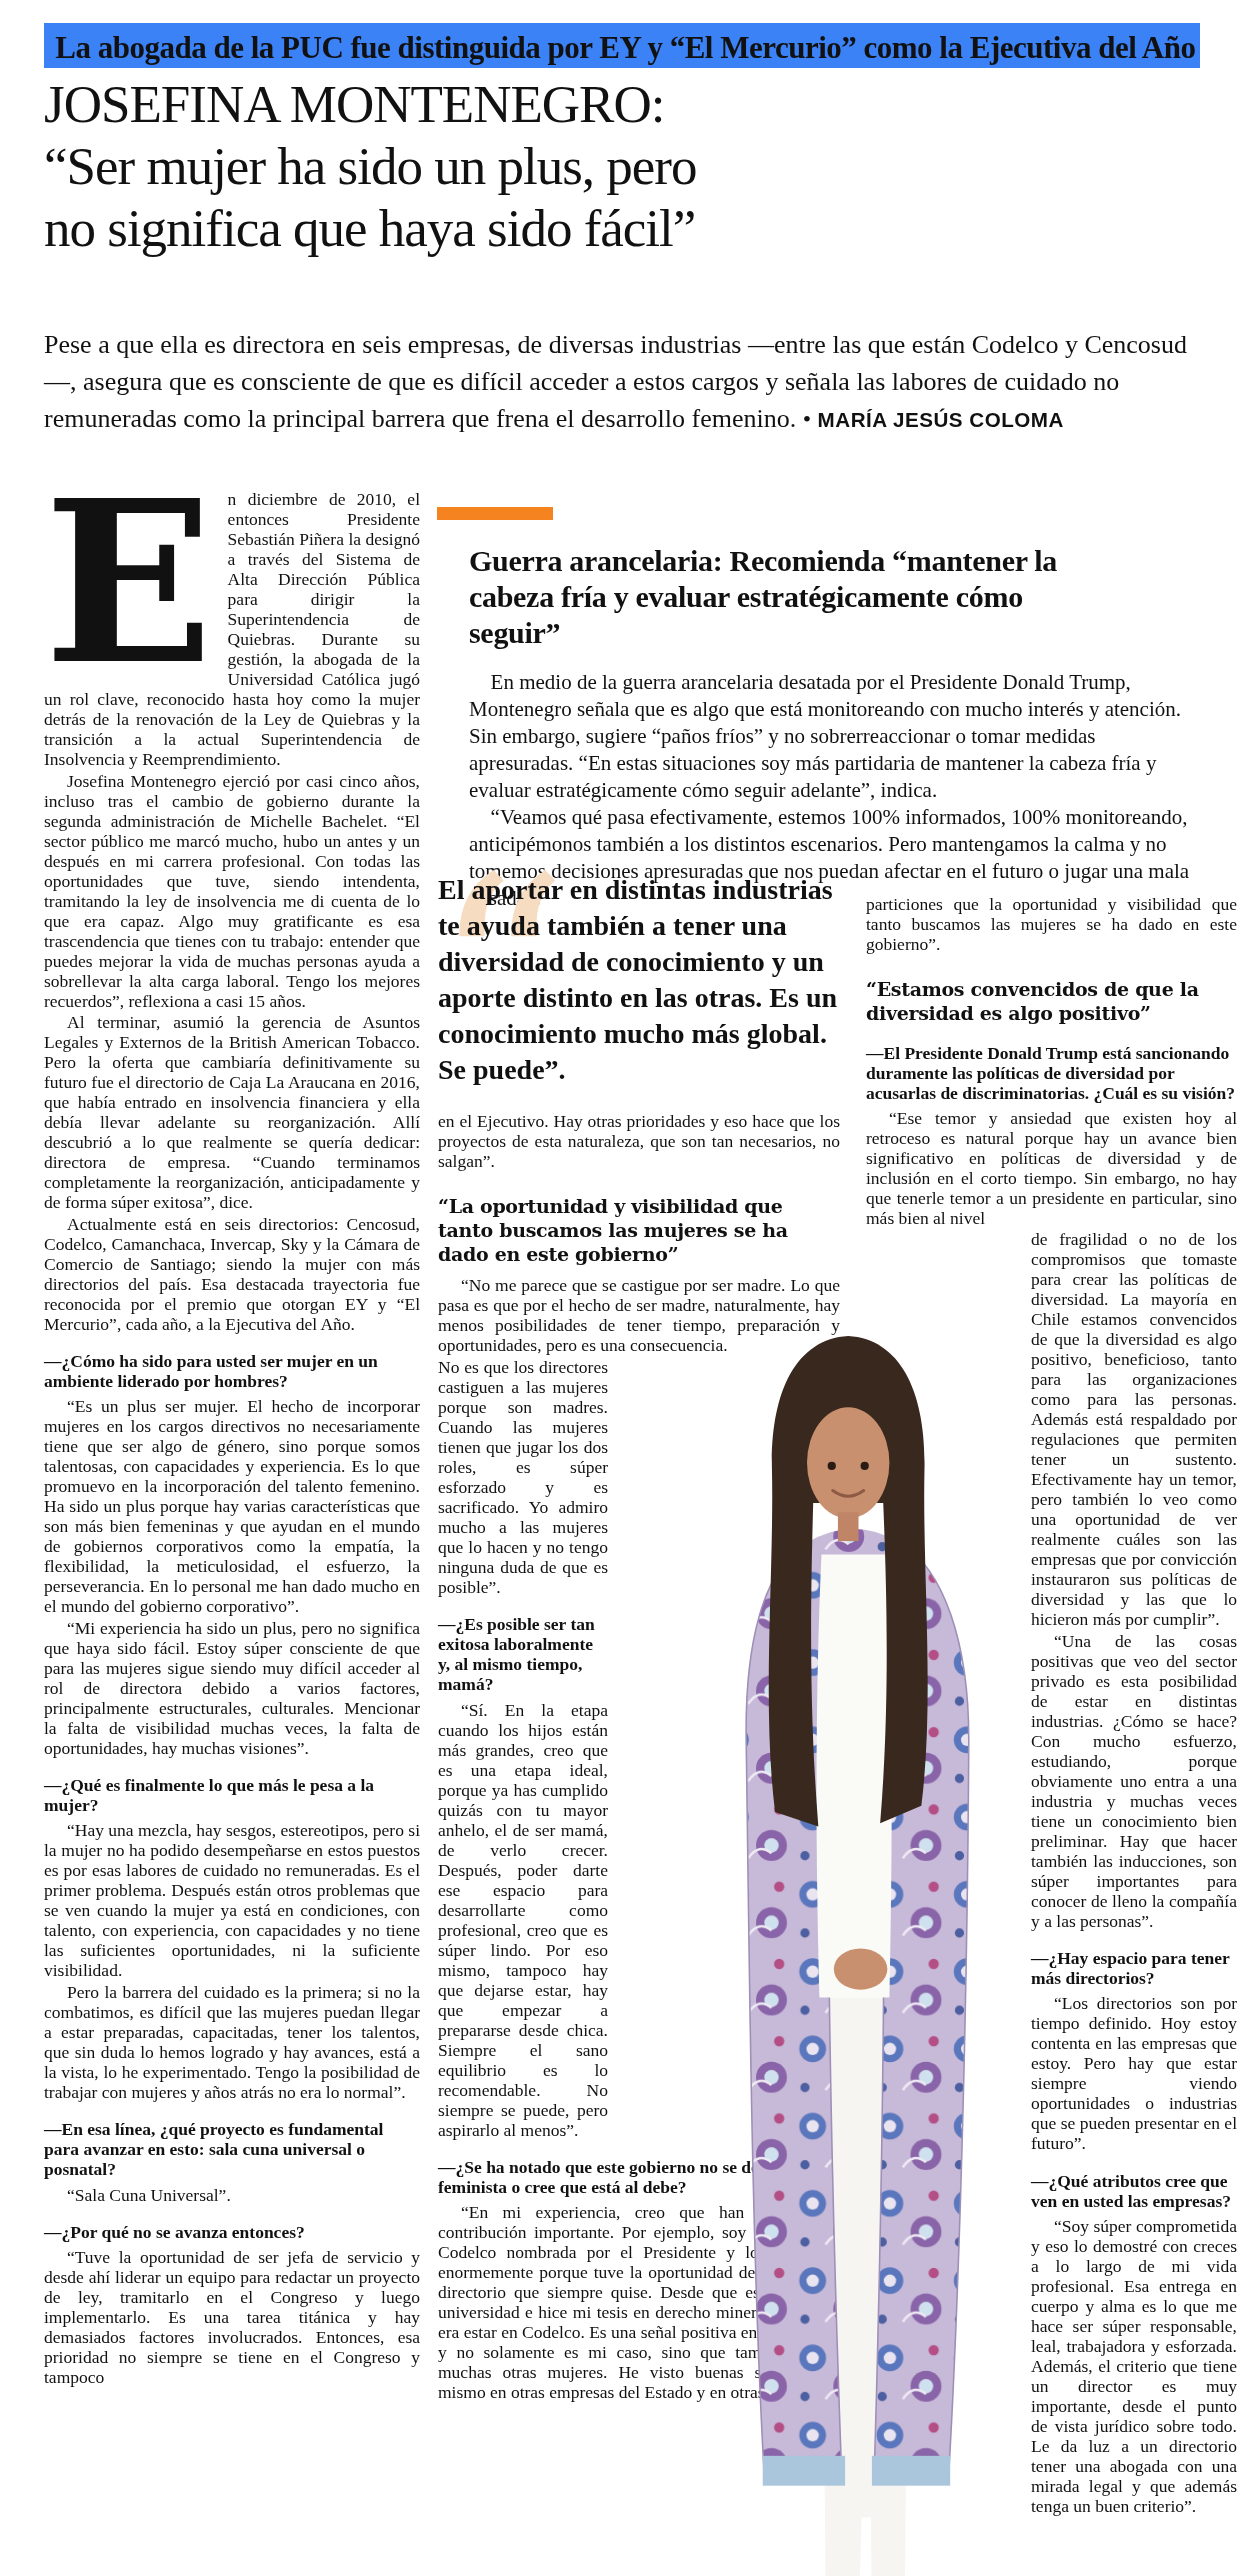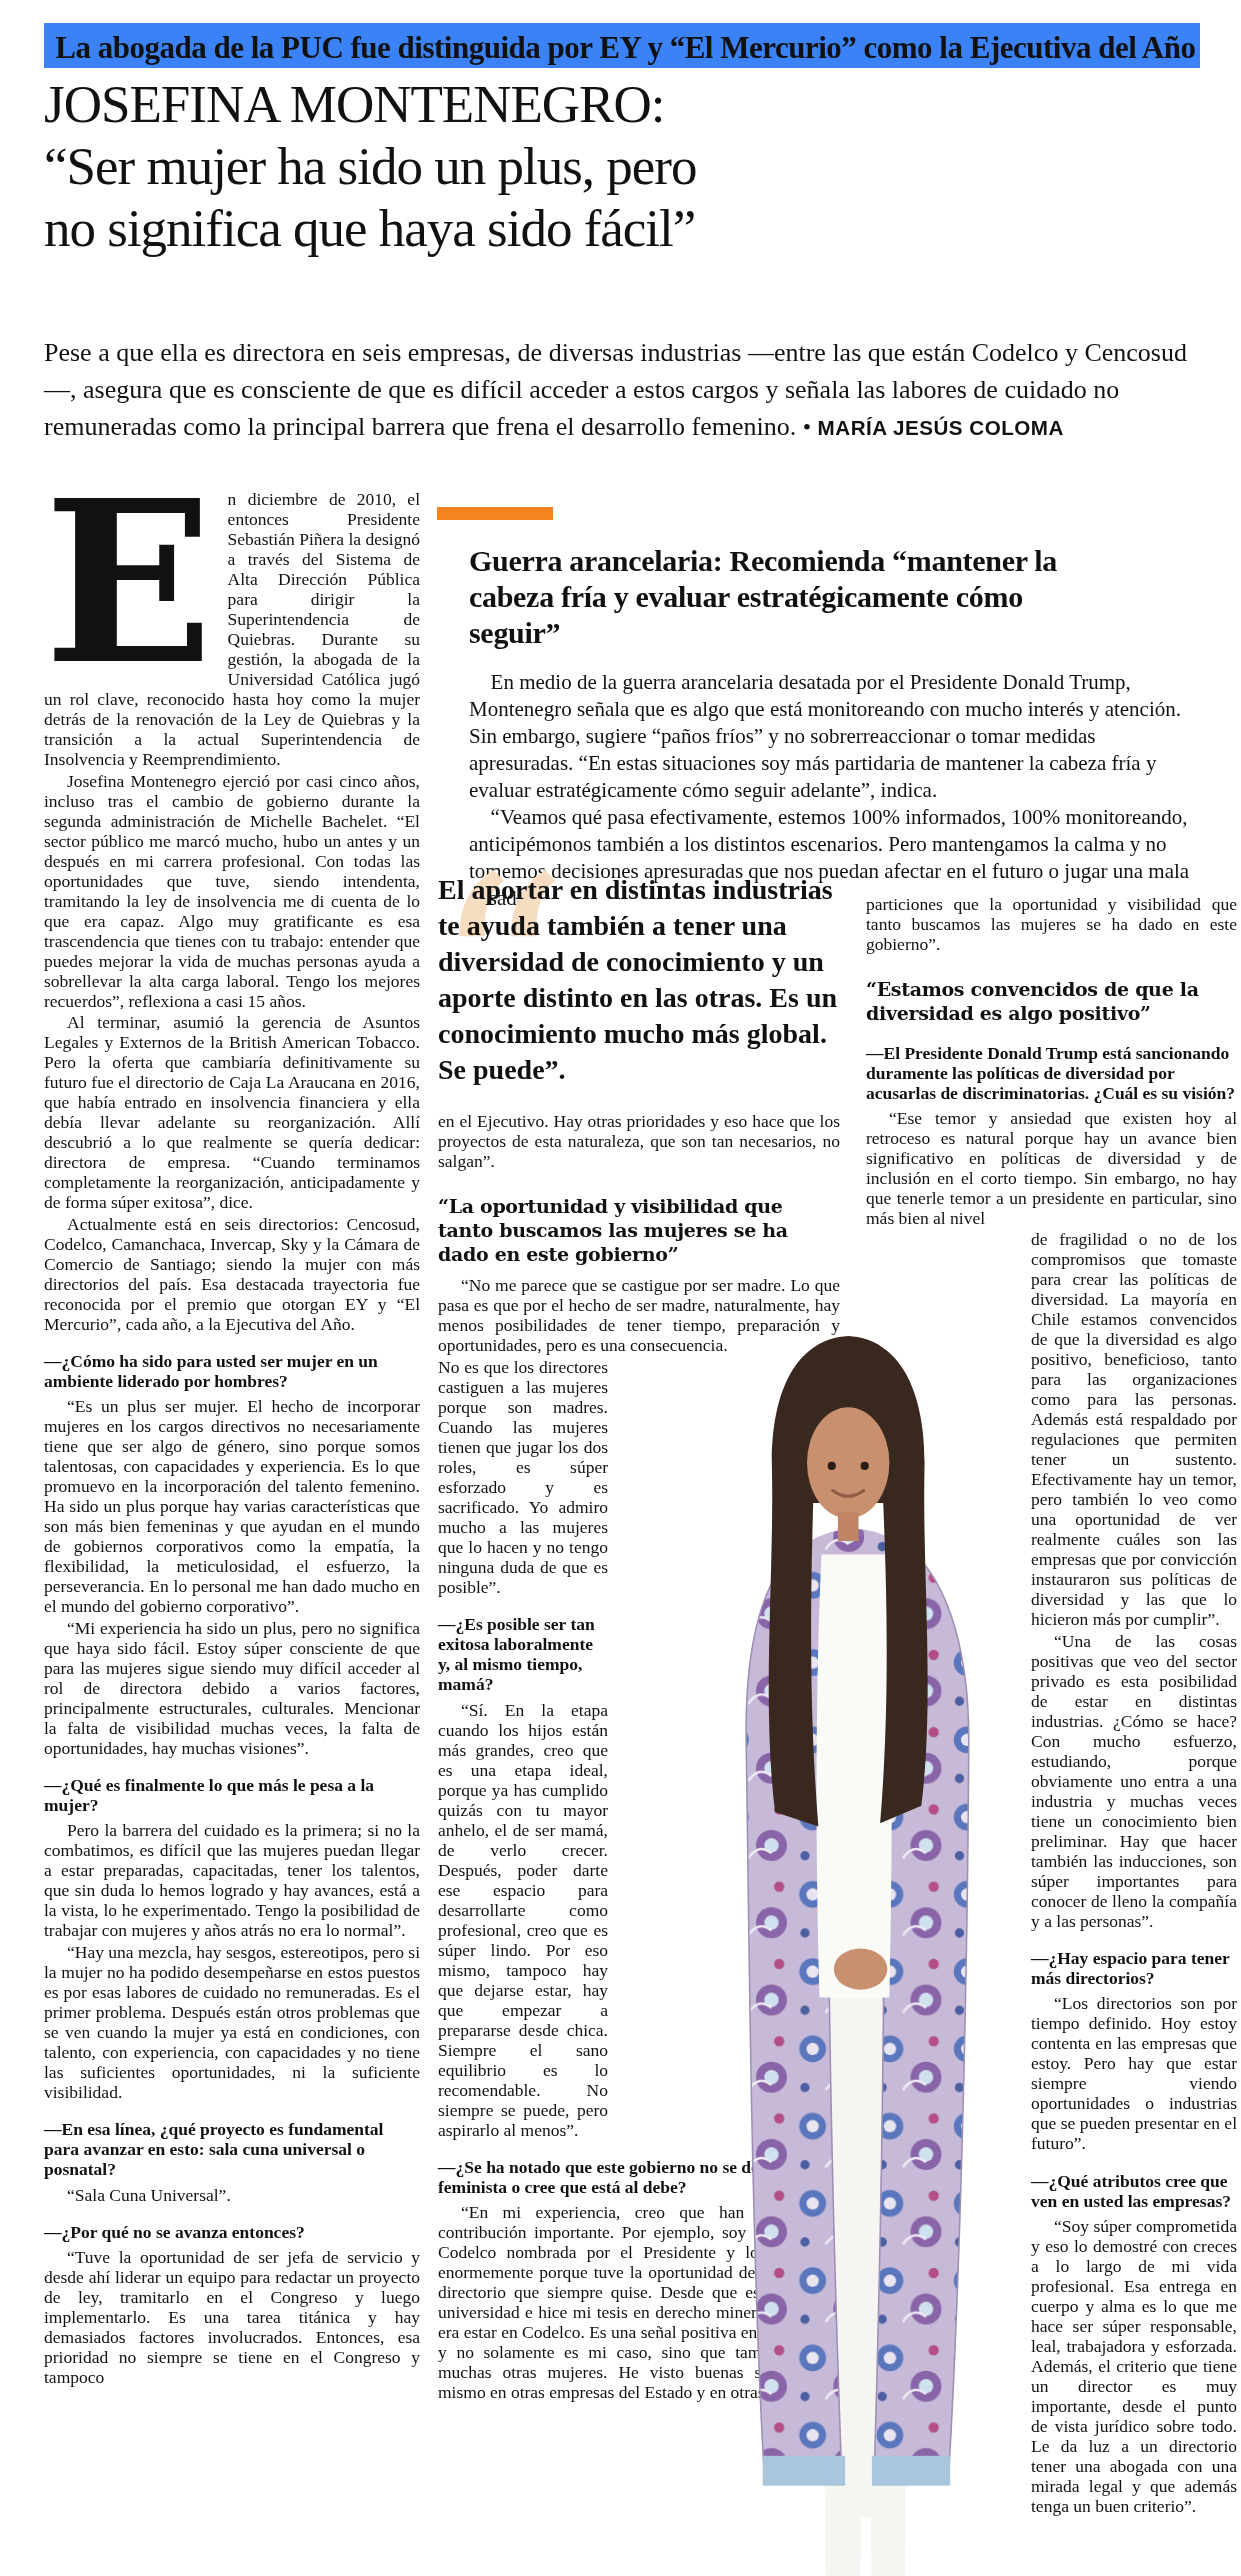--- a/index.html
+++ b/index.html
@@ -6,21 +6,21 @@
   .page{position:relative;width:1242px;height:3099px;background:#ffffff;overflow:hidden;
         font-family:"Liberation Serif",serif;color:#111;}
   
   .banner{position:absolute;left:44px;top:23px;width:1156px;height:45px;background:#3b82f6;}
   .banner span{display:block;padding:4.1px 0 0 11.3px;font-size:31px;font-weight:700;line-height:41px;
         font-family:"Liberation Serif",serif;letter-spacing:-0.5px;}
   
   .headline{position:absolute;left:44px;top:73px;margin:0;font-weight:400;letter-spacing:-1px;}
   .headline div{font-size:53px;line-height:62px;}
   
-  .lead{position:absolute;left:44px;top:334px;width:1157px;margin:0;font-size:26px;line-height:37px;}
+  .lead{position:absolute;left:44px;top:326px;width:1157px;margin:0;font-size:26px;line-height:37px;}
   .lead .bullet{font-size:24px;}
   .lead .byline{font-family:"Liberation Sans",sans-serif;font-weight:700;font-size:20.6px;letter-spacing:0.5px;}
   
   .box{position:absolute;left:437px;top:507px;width:764px;}
   .box-accent{width:116px;height:13.4px;background:#f5831f;}
   .box h2{margin:23px 0 17.5px 32px;width:603px;font-size:30px;line-height:36px;font-weight:700;
         letter-spacing:-0.3px;font-family:"Liberation Serif",serif;}
   .box-body{margin-left:32px;width:721px;}
   .box-body p{margin:0;font-size:21px;line-height:27px;text-indent:21.6px;font-family:"Liberation Serif",serif;}
   
@@ -73,22 +73,22 @@
 
   <div class="col col1">
       <p class="bp noind"><span class="dropcap">E</span>n diciembre de 2010, el entonces Presidente Sebastián Piñera la designó a través del Sistema de Alta Dirección Pública para dirigir la Superintendencia de Quiebras. Durante su gestión, la abogada de la Universidad Católica jugó un rol clave, reconocido hasta hoy como la mujer detrás de la renovación de la Ley de Quiebras y la transición a la actual Superintendencia de Insolvencia y Reemprendimiento.</p>
       <p class="bp">Josefina Montenegro ejerció por casi cinco años, incluso tras el cambio de gobierno durante la segunda administración de Michelle Bachelet. “El sector público me marcó mucho, hubo un antes y un después en mi carrera profesional. Con todas las oportunidades que tuve, siendo intendenta, tramitando la ley de insolvencia me di cuenta de lo que era capaz. Algo muy gratificante es esa trascendencia que tienes con tu trabajo: entender que puedes mejorar la vida de muchas personas ayuda a sobrellevar la alta carga laboral. Tengo los mejores recuerdos”, reflexiona a casi 15 años.</p>
       <p class="bp">Al terminar, asumió la gerencia de Asuntos Legales y Externos de la British American Tobacco. Pero la oferta que cambiaría definitivamente su futuro fue el directorio de Caja La Araucana en 2016, que había entrado en insolvencia financiera y ella debía llevar adelante su reorganización. Allí descubrió a lo que realmente se quería dedicar: directora de empresa. “Cuando terminamos completamente la reorganización, anticipadamente y de forma súper exitosa”, dice.</p>
       <p class="bp">Actualmente está en seis directorios: Cencosud, Codelco, Camanchaca, Invercap, Sky y la Cámara de Comercio de Santiago; siendo la mujer con más directorios del país. Esa destacada trayectoria fue reconocida por el premio que otorgan EY y “El Mercurio”, cada año, a la Ejecutiva del Año.</p>
       <p class="bq">—¿Cómo ha sido para usted ser mujer en un ambiente liderado por hombres?</p>
       <p class="bp">“Es un plus ser mujer. El hecho de incorporar mujeres en los cargos directivos no necesariamente tiene que ser algo de género, sino porque somos talentosas, con capacidades y experiencia. Es lo que promuevo en la incorporación del talento femenino. Ha sido un plus porque hay varias características que son más bien femeninas y que ayudan en el mundo de gobiernos corporativos como la empatía, la flexibilidad, la meticulosidad, el esfuerzo, la perseverancia. En lo personal me han dado mucho en el mundo del gobierno corporativo”.</p>
       <p class="bp">“Mi experiencia ha sido un plus, pero no significa que haya sido fácil. Estoy súper consciente de que para las mujeres sigue siendo muy difícil acceder al rol de directora debido a varios factores, principalmente estructurales, culturales. Mencionar la falta de visibilidad muchas veces, la falta de oportunidades, hay muchas visiones”.</p>
       <p class="bq">—¿Qué es finalmente lo que más le pesa a la mujer?</p>
+      <p class="bp">“Hay una mezcla, hay sesgos, estereotipos, pero si la mujer no ha podido desempeñarse en estos puestos es por esas labores de cuidado no remuneradas. Es el primer problema. Después están otros problemas que se ven cuando la mujer ya está en condiciones, con talento, con experiencia, con capacidades y no tiene las suficientes oportunidades, ni la suficiente visibilidad.</p>
       <p class="bp">Pero la barrera del cuidado es la primera; si no la combatimos, es difícil que las mujeres puedan llegar a estar preparadas, capacitadas, tener los talentos, que sin duda lo hemos logrado y hay avances, está a la vista, lo he experimentado. Tengo la posibilidad de trabajar con mujeres y años atrás no era lo normal”.</p>
-      <p class="bp">“Hay una mezcla, hay sesgos, estereotipos, pero si la mujer no ha podido desempeñarse en estos puestos es por esas labores de cuidado no remuneradas. Es el primer problema. Después están otros problemas que se ven cuando la mujer ya está en condiciones, con talento, con experiencia, con capacidades y no tiene las suficientes oportunidades, ni la suficiente visibilidad.</p>
       <p class="bq">—En esa línea, ¿qué proyecto es fundamental para avanzar en esto: sala cuna universal o posnatal?</p>
       <p class="bp">“Sala Cuna Universal”.</p>
       <p class="bq">—¿Por qué no se avanza entonces?</p>
       <p class="bp">“Tuve la oportunidad de ser jefa de servicio y desde ahí liderar un equipo para redactar un proyecto de ley, tramitarlo en el Congreso y luego implementarlo. Es una tarea titánica y hay demasiados factores involucrados. Entonces, esa prioridad no siempre se tiene en el Congreso y tampoco</p>
     </div>
   <div class="col col2">
       <div class="pqwrap">
         <span class="pqmark">“</span>
         <div class="pqtext">El aportar en distintas industrias te ayuda también a tener una diversidad de conocimiento y un aporte distinto en las otras. Es un conocimiento mucho más global. Se puede”.</div>
       </div>

